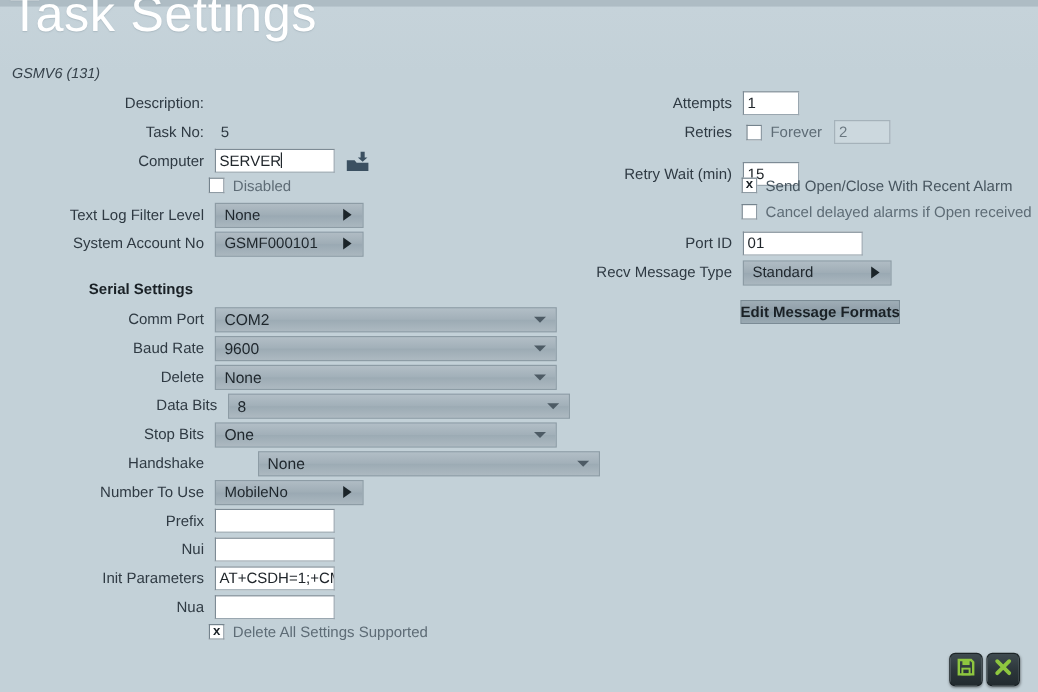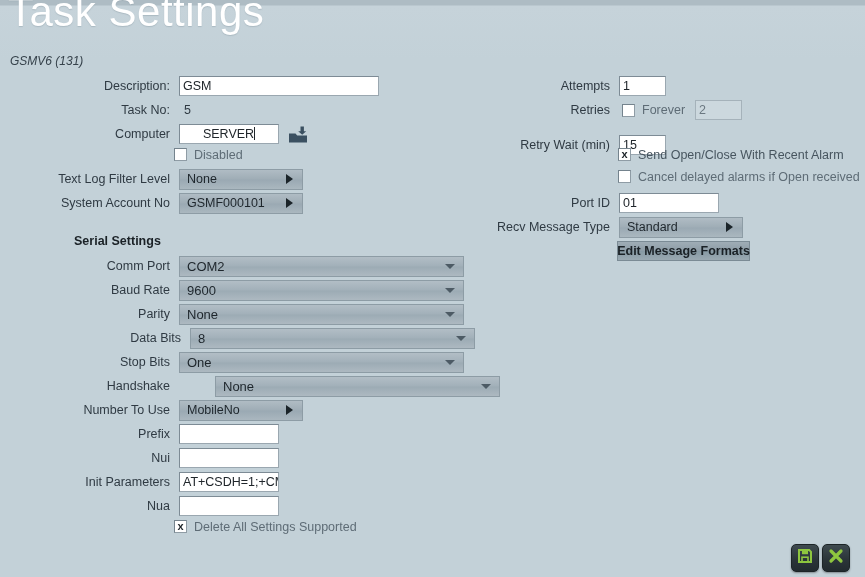--- a/index.html
+++ b/index.html
@@ -219,31 +219,30 @@
 </head>
 <body>
 
 <div id="app">
 
   <div id="page-title">Task Settings</div>
   <div id="subtitle">GSMV6 (131)</div>
 
   <div class="row" style="left:30px; top:75px;">
     <div class="lbl" style="width:140px;">Description:</div>
-    <div class="tinput" style="width:200px; margin-left:9px;">GSM</div>
   </div>
 
   <div class="row" style="left:30px; top:99px;">
     <div class="lbl" style="width:140px;">Task No:</div>
     <div class="static-val" style="margin-left:14px;">5</div>
   </div>
 
   <div class="row" style="left:30px; top:123px;">
     <div class="lbl" style="width:140px;">Computer</div>
-    <div style="position:relative; margin-left:9px;text-align:center;">
+    <div style="position:relative; margin-left:9px;">
       <div class="tinput" style="width:100px;"><span>SERVER</span><span class="caret"></span></div>
     </div>
     <span class="browse-icon" style="position:relative; margin-left:8px; top:1px;">
       <svg width="22" height="20" viewBox="0 0 22 20" xmlns="http://www.w3.org/2000/svg">
         <path d="M13.5 1.5 L13.5 6.2 L11.2 6.2 L15.2 9.8 L19.2 6.2 L16.9 6.2 L16.9 1.5 Z" fill="#3b5061"></path>
         <path d="M2 8.5 L8.5 8.5 L10.2 10.6 L20 10.6 L20 17.5 L2 17.5 Z" fill="#3b5061"></path>
       </svg>
     </span>
   </div>
 
@@ -282,21 +281,21 @@
 
   <div class="row" style="left:30px; top:279px;">
     <div class="lbl" style="width:140px;">Baud Rate</div>
     <div class="combo-wide" style="width:285px; margin-left:9px;">
       <span class="txt">9600</span>
       <span class="arrow-down"></span>
     </div>
   </div>
 
   <div class="row" style="left:30px; top:303px;">
-    <div class="lbl" style="width:140px;">Parity</div>
+    <div class="lbl" style="width:140px;">Delete</div>
     <div class="combo-wide" style="width:285px; margin-left:9px;">
       <span class="txt">None</span>
       <span class="arrow-down"></span>
     </div>
   </div>
 
   <div class="row" style="left:41px; top:327px;">
     <div class="lbl" style="width:140px;">Data Bits</div>
     <div class="combo-wide" style="width:285px; margin-left:9px;">
       <span class="txt">8</span>
@@ -394,21 +393,21 @@
   </div>
 
   <div class="row" style="left:470px; top:216px;">
     <div class="lbl" style="width:140px;">Recv Message Type</div>
     <div class="combo-sm" style="width:124px; margin-left:9px;">
       <span class="txt">Standard</span>
       <span class="arrow-right"></span>
     </div>
   </div>
 
-  <div class="pbtn" style="left:617px; top:241px; width:133px; height:20px;">Edit Message Formats</div>
+  <div class="pbtn" style="left:617px; top:250px; width:133px; height:20px;">Edit Message Formats</div>
 
   <div class="iconbtn" style="left:791px; top:544px;">
     <span>
       <svg width="16" height="16" viewBox="0 0 16 16" xmlns="http://www.w3.org/2000/svg">
         <path d="M2 2 H12.2 L14 3.8 V14 H2 Z" fill="none" stroke="#8ec63f" stroke-width="2"></path>
         <rect x="5" y="2" width="6" height="4.2" fill="#8ec63f"></rect>
         <rect x="5" y="9.2" width="6" height="4.8" fill="none" stroke="#8ec63f" stroke-width="1.6"></rect>
       </svg>
     </span>
   </div>

